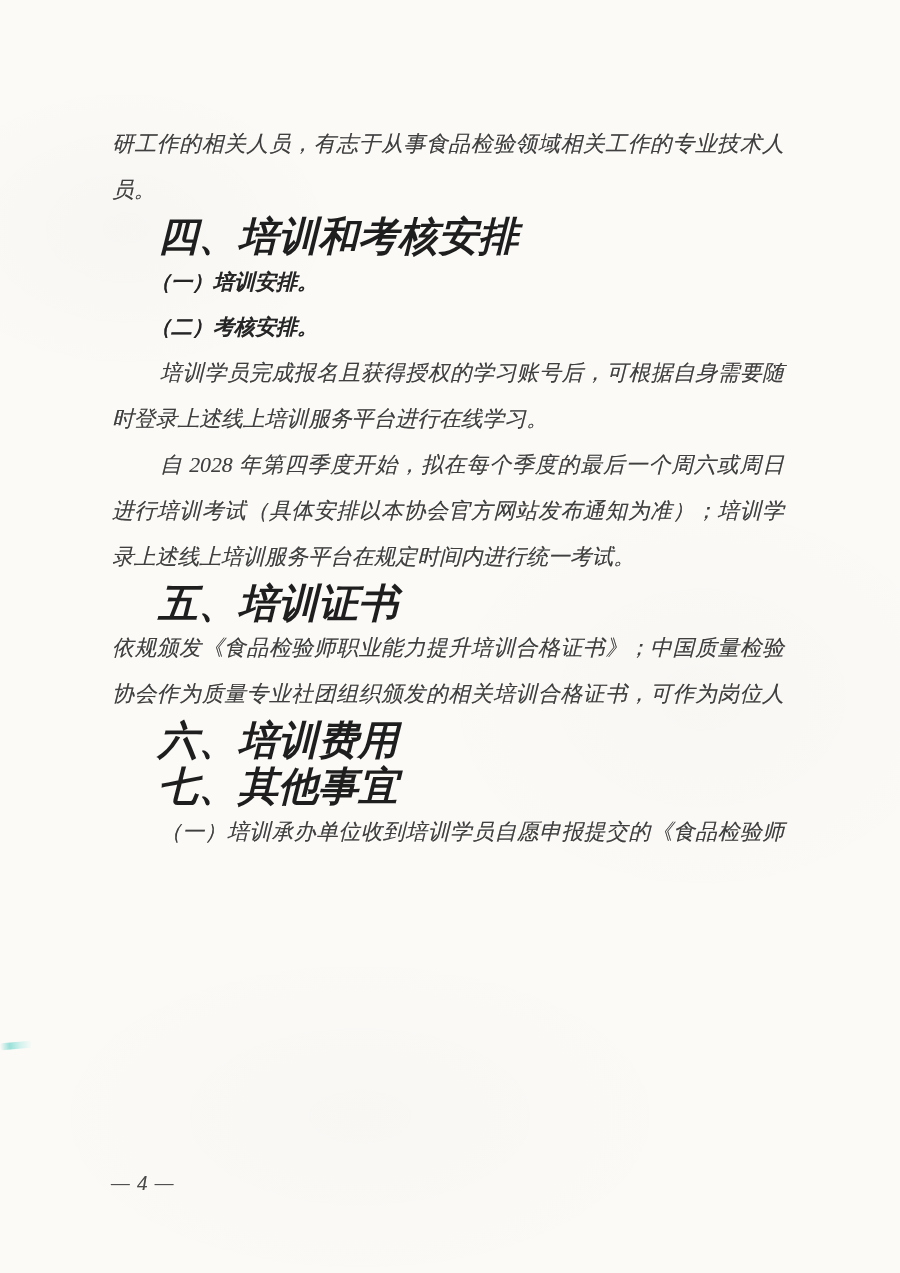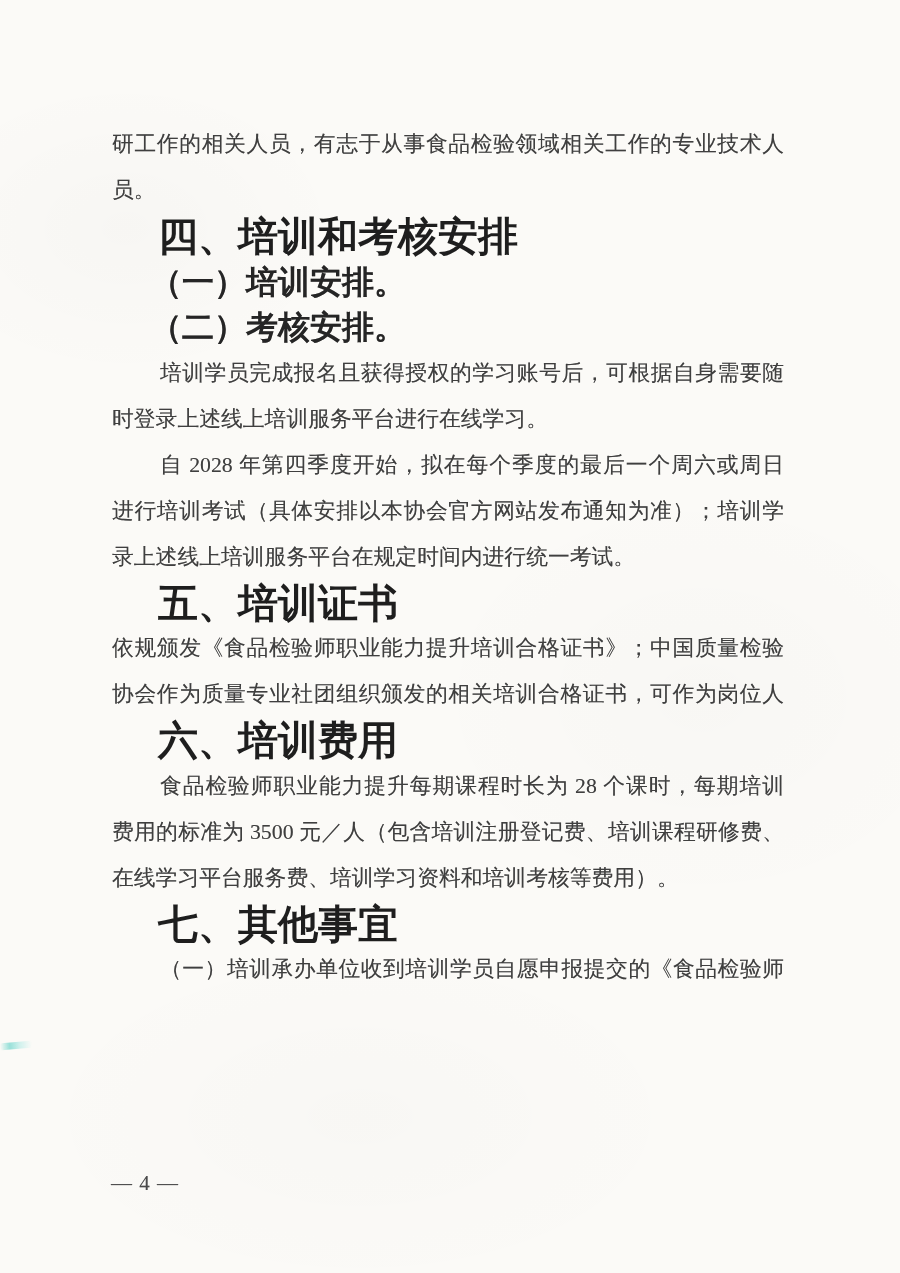--- a/index.html
+++ b/index.html
@@ -17,20 +17,21 @@
   }
   .page{
     position:relative;
     width:900px;height:1269px;
     background:
       radial-gradient(ellipse 320px 220px at 14% 18%, rgba(0,0,0,0.014), transparent 70%),
       radial-gradient(ellipse 420px 320px at 78% 55%, rgba(0,0,0,0.012), transparent 70%),
       radial-gradient(ellipse 500px 260px at 40% 88%, rgba(0,0,0,0.010), transparent 70%),
       var(--bg);
     overflow:hidden;
+    font-style:italic;
   }
   .text-block{
     position:absolute;
     left:112px;
     top:122px;
     width:672px;
     font-size:21.8px;
     line-height:45.87px;
     color:var(--body-ink);
     letter-spacing:0;
@@ -49,21 +50,21 @@
   .block.h1 .line{
     font-family:"Liberation Sans","DejaVu Sans",sans-serif;
     font-weight:700;
     font-size:40px;
     color:var(--heading-ink);
     text-indent:46px;
     text-shadow:none;
   }
   .block.h2 .line{
     font-weight:700;
-    font-size:32px;
+    font-size:21px;
     color:#252525;
     text-indent:38px;
     text-shadow:0 0 0.4px rgba(40,40,40,0.4);
   }
   .footer{
     position:absolute;
     left:111px;
     top:1168px;
     font-size:21px;
     line-height:30px;
@@ -117,25 +118,20 @@
       <div class="block h1">
         <div class="line ind">五、培训证书</div>
       </div>
       <div class="block body">
         <div class="line fill">依规颁发《食品检验师职业能力提升培训合格证书》；中国质量检验</div>
         <div class="line fill">协会作为质量专业社团组织颁发的相关培训合格证书，可作为岗位人</div>
       </div>
       <div class="block h1">
         <div class="line ind">六、培训费用</div>
       </div>
-      <div class="block body">
-        <div class="line fill ind">食品检验师职业能力提升每期课程时长为 28 个课时，每期培训</div>
-        <div class="line fill">费用的标准为 3500 元／人（包含培训注册登记费、培训课程研修费、</div>
-        <div class="line">在线学习平台服务费、培训学习资料和培训考核等费用）。</div>
-      </div>
       <div class="block h1">
         <div class="line ind">七、其他事宜</div>
       </div>
       <div class="block body">
         <div class="line fill ind">（一）培训承办单位收到培训学员自愿申报提交的《食品检验师</div>
       </div>
     </div>
   <div class="footer">— 4 —</div>
   <div class="scan-artifact"></div>
 </div>

